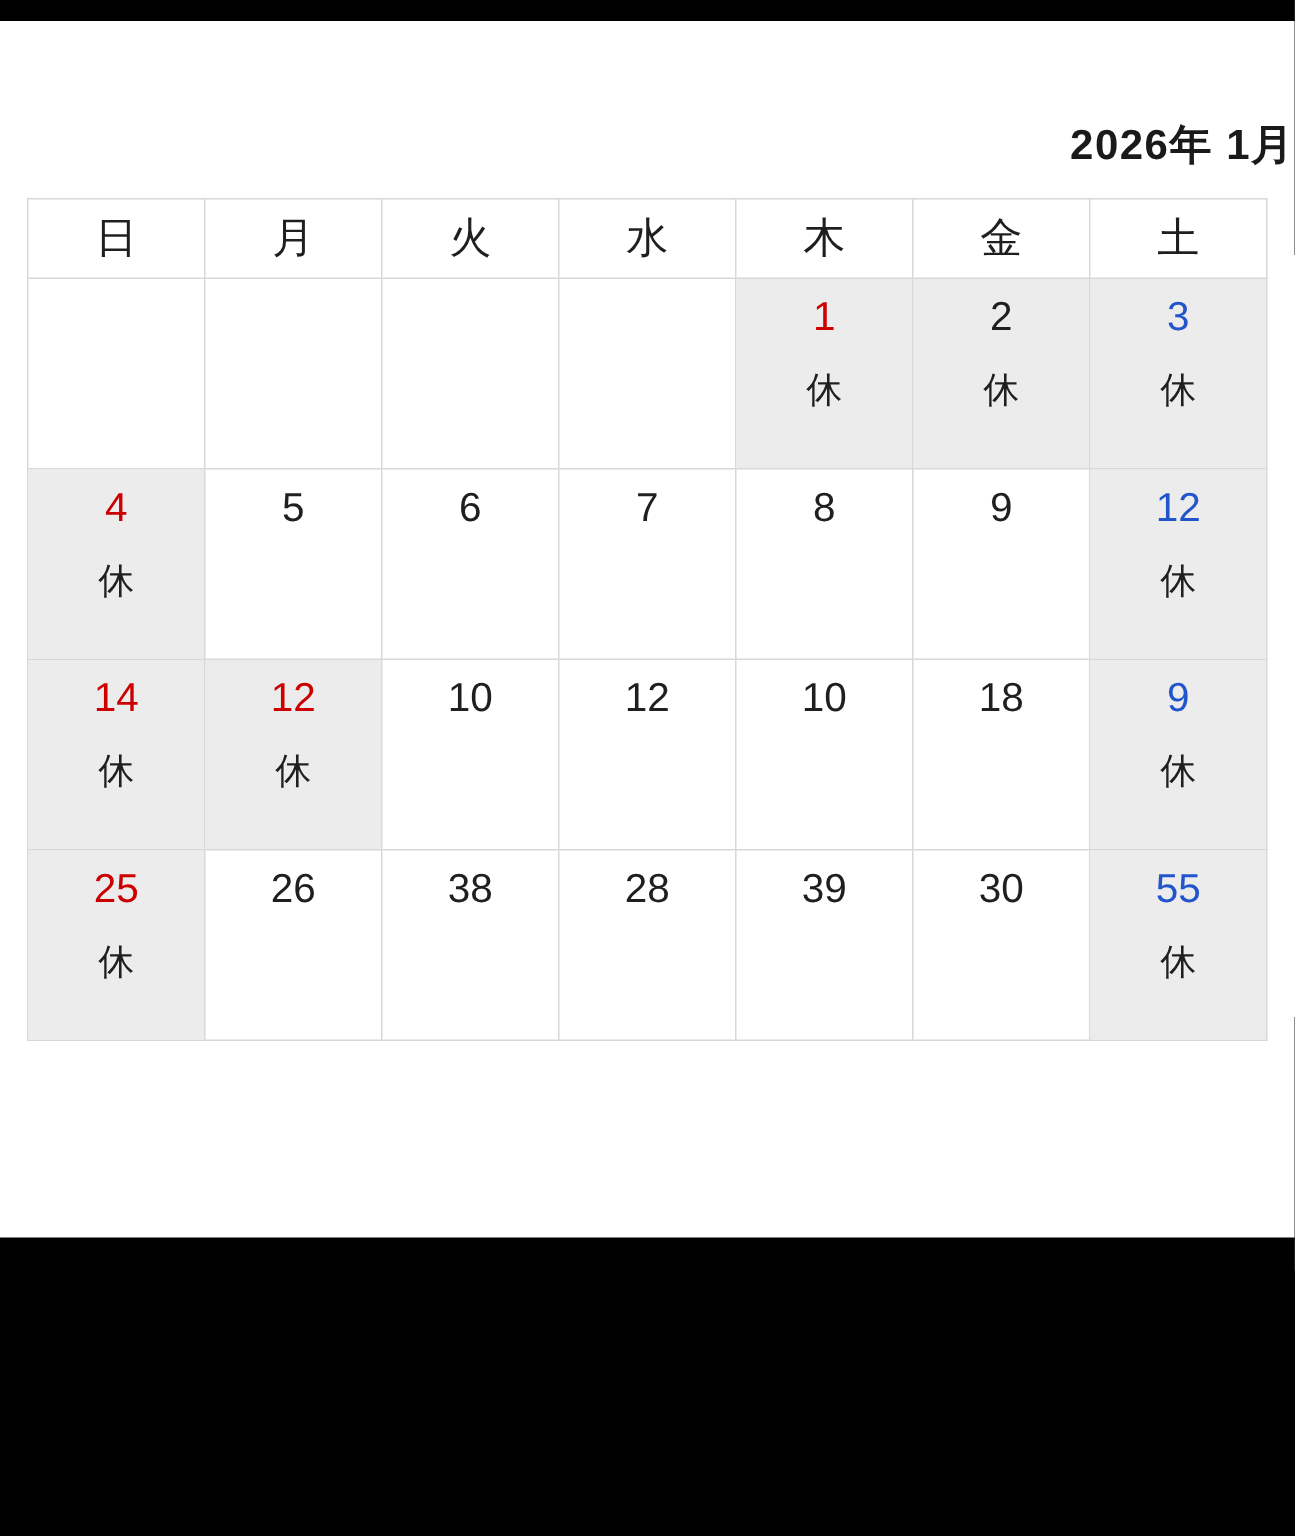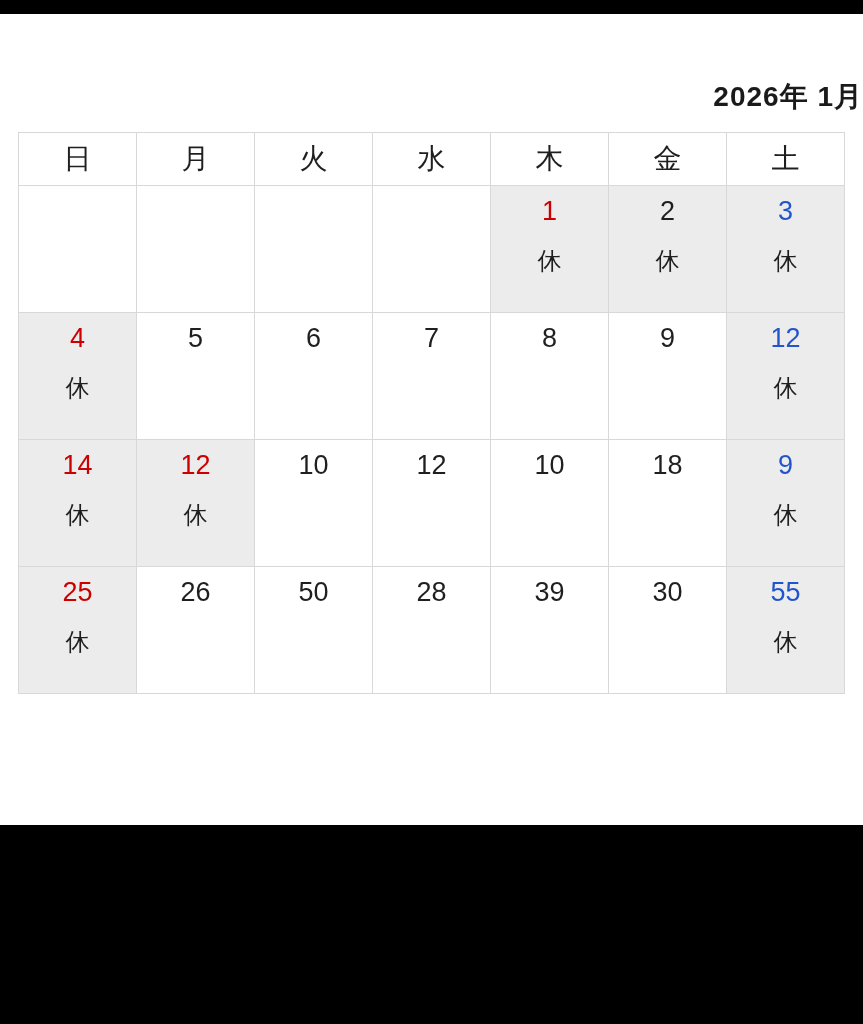--- a/index.html
+++ b/index.html
@@ -175,21 +175,21 @@
             </tr>
             <tr>
               <td class="day holiday-bg">
                 <span class="daynum sun">25</span>
                 <span class="mark">休</span>
               </td>
               <td class="day">
                 <span class="daynum">26</span>
               </td>
               <td class="day">
-                <span class="daynum">50</span>
+                <span class="daynum">38</span>
               </td>
               <td class="day">
                 <span class="daynum">28</span>
               </td>
               <td class="day">
                 <span class="daynum">39</span>
               </td>
               <td class="day">
                 <span class="daynum">30</span>
               </td>

